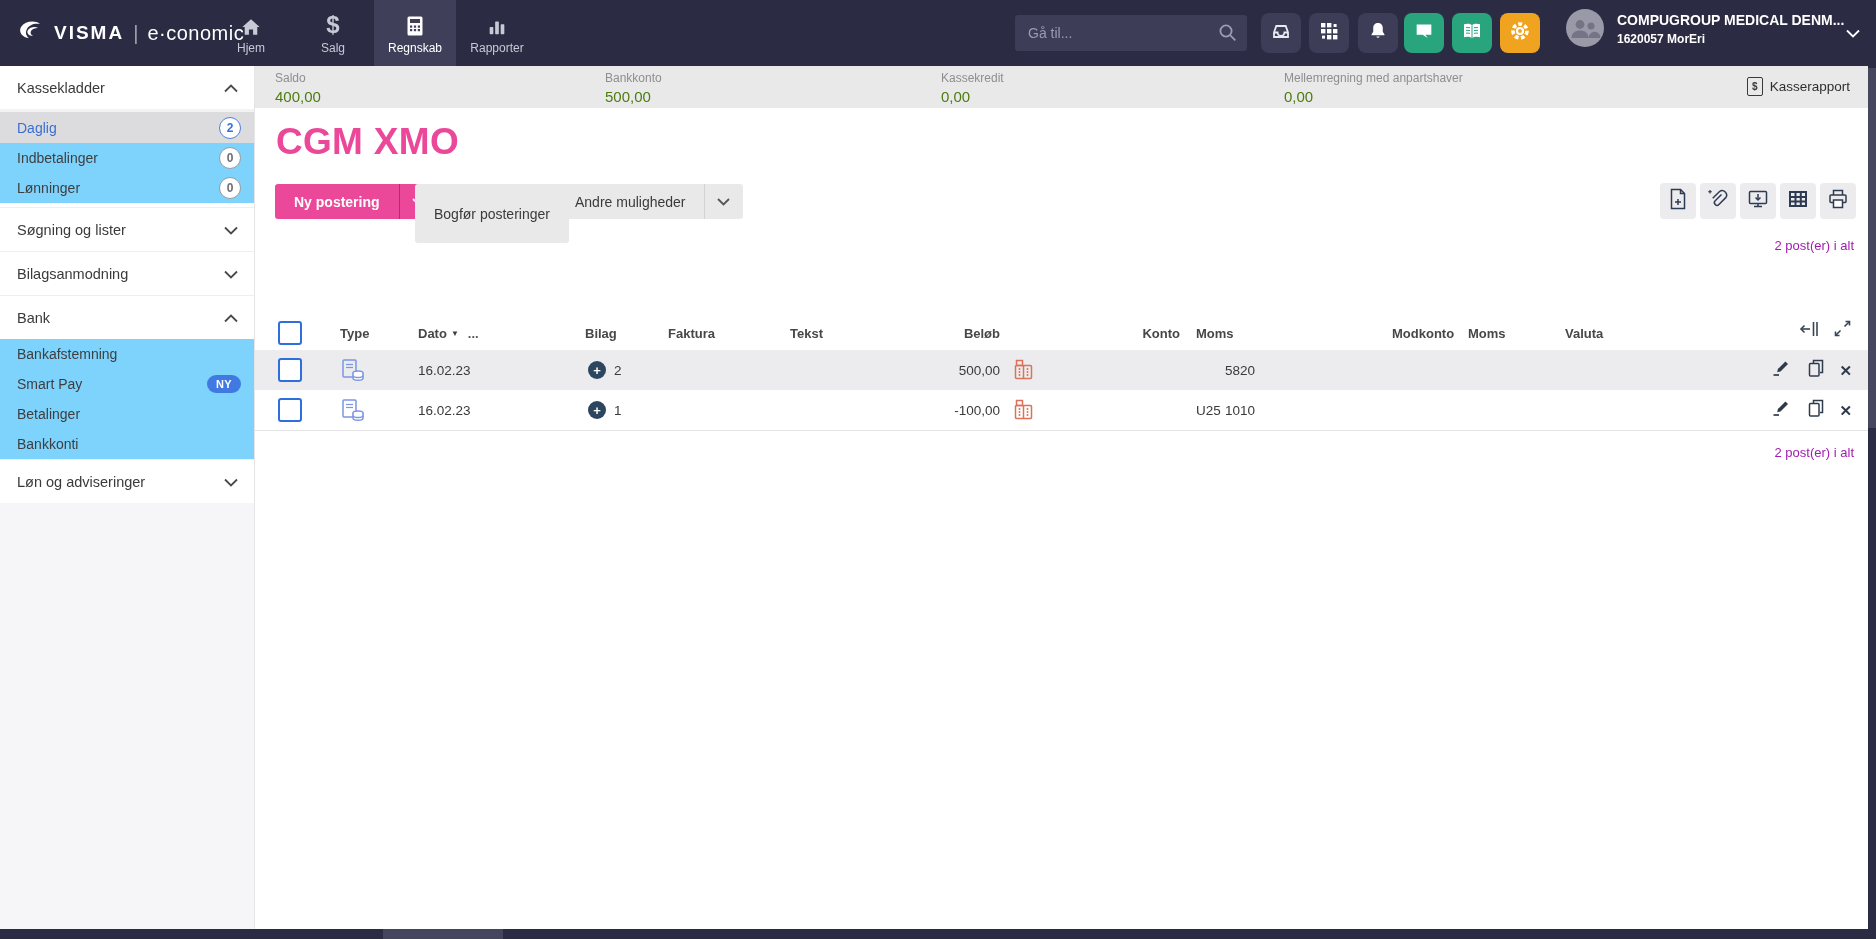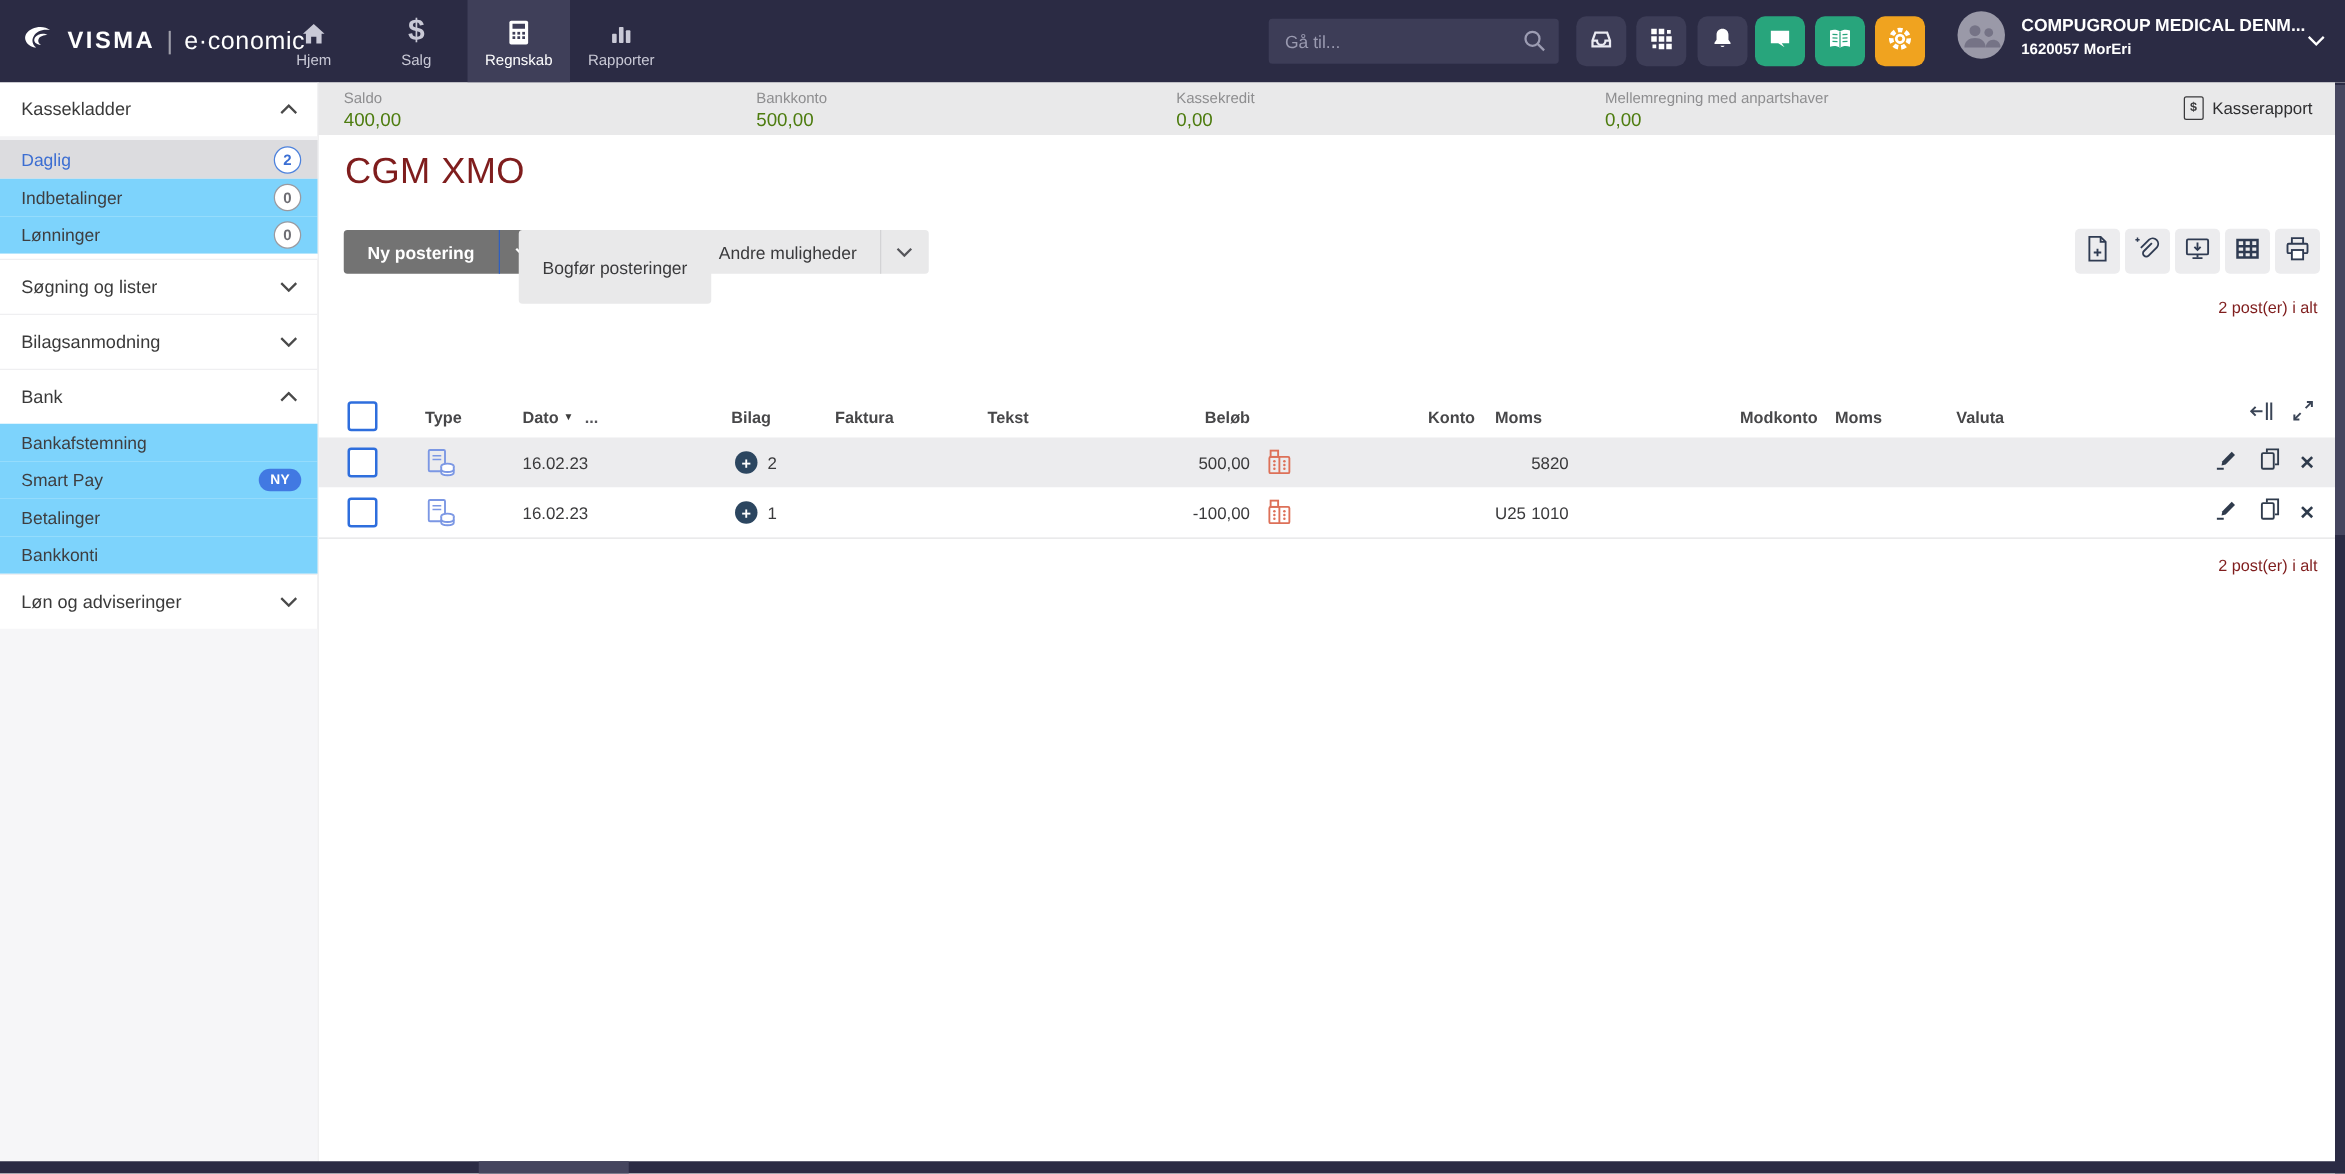--- a/index.html
+++ b/index.html
@@ -54,36 +54,36 @@
   .s-item.sel{background:#dcdcdf;color:#3c6ed2;}
   .s-fill{flex:1;background:#f6f6f8;}
   .badge{width:20px;height:20px;border-radius:50%;border:1.5px solid;background:#fff;
          display:flex;align-items:center;justify-content:center;font-size:12px;font-weight:bold;}
   .badge.blue{border-color:#4d82dd;color:#3b6fd4;}
   .badge.gray{border-color:#9a9aa0;color:#6d6d73;}
   .ny{background:#4179e2;color:#fff;font-size:11px;font-weight:bold;padding:3px 9px;border-radius:10px;letter-spacing:.3px;}
 
   
   .content{position:absolute;left:255px;top:108px;right:8px;bottom:10px;background:#fff;}
-  .page-title{position:absolute;left:21px;top:13px;font-size:29px;color:#7f1d1d;letter-spacing:.3px;font-weight:400;}
+  .page-title{position:absolute;left:21px;top:13px;font-size:37px;color:#ec4899;letter-spacing:.3px;font-weight:700;}
   .btn{position:absolute;top:76px;height:35px;border-radius:3px;display:flex;align-items:center;
        font-size:14px;cursor:pointer;user-select:none;}
-  .btn-blue{left:20px;background:#737373;color:#fff;font-weight:bold;}
+  .btn-blue{left:20px;background:#ec4899;color:#fff;font-weight:bold;}
   .btn-blue .lab{padding:0 19px;}
   .btn-blue .div{width:1px;height:35px;background:#2f5fc0;}
   .btn-blue .chev{width:37px;display:flex;justify-content:center;}
   .btn-gray{background:#e9e9ea;color:#3a3a3c;}
   .btn-book{left:160px;padding:12px 19px;}
   .btn-other{left:302px;}
   .btn-other .lab{padding:0 18px;}
   .btn-other .div{width:1px;height:35px;background:#d3d3d5;}
   .btn-other .chev{width:38px;display:flex;justify-content:center;}
   .tool-btn{position:absolute;top:75px;width:36px;height:36px;background:#ececee;border-radius:4px;
             display:flex;align-items:center;justify-content:center;cursor:pointer;}
-  .count{position:absolute;right:14px;font-size:13px;color:#7f1d1d;}
+  .count{position:absolute;right:14px;font-size:13px;color:#a21caf;}
   .count.top{top:130px;} .count.bottom{top:337px;}
 
   
   .thead{position:absolute;left:0;right:0;top:210px;height:32px;}
   .th{position:absolute;top:8px;font-size:13px;font-weight:bold;color:#474749;}
   .sortarr{font-size:8px;color:#3c3c3c;margin-left:4px;vertical-align:2px;}
   .dots{color:#55555a;margin-left:9px;font-weight:bold;}
   .row{position:absolute;left:0;right:0;height:40px;}
   .row.r0{top:242px;background:#ececee;}
   .row.r1{top:282px;background:#fff;border-bottom:1px solid #e3e3e5;}

